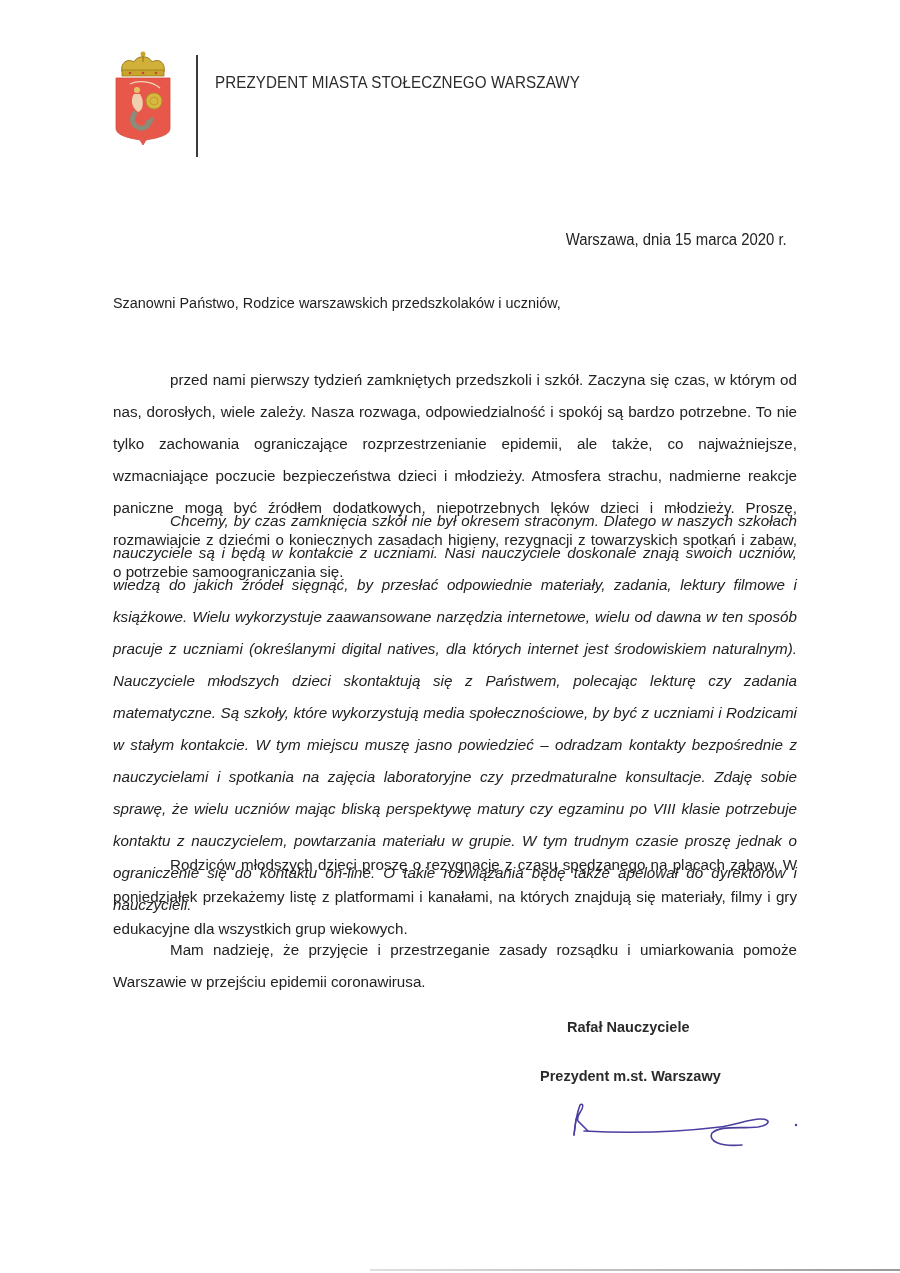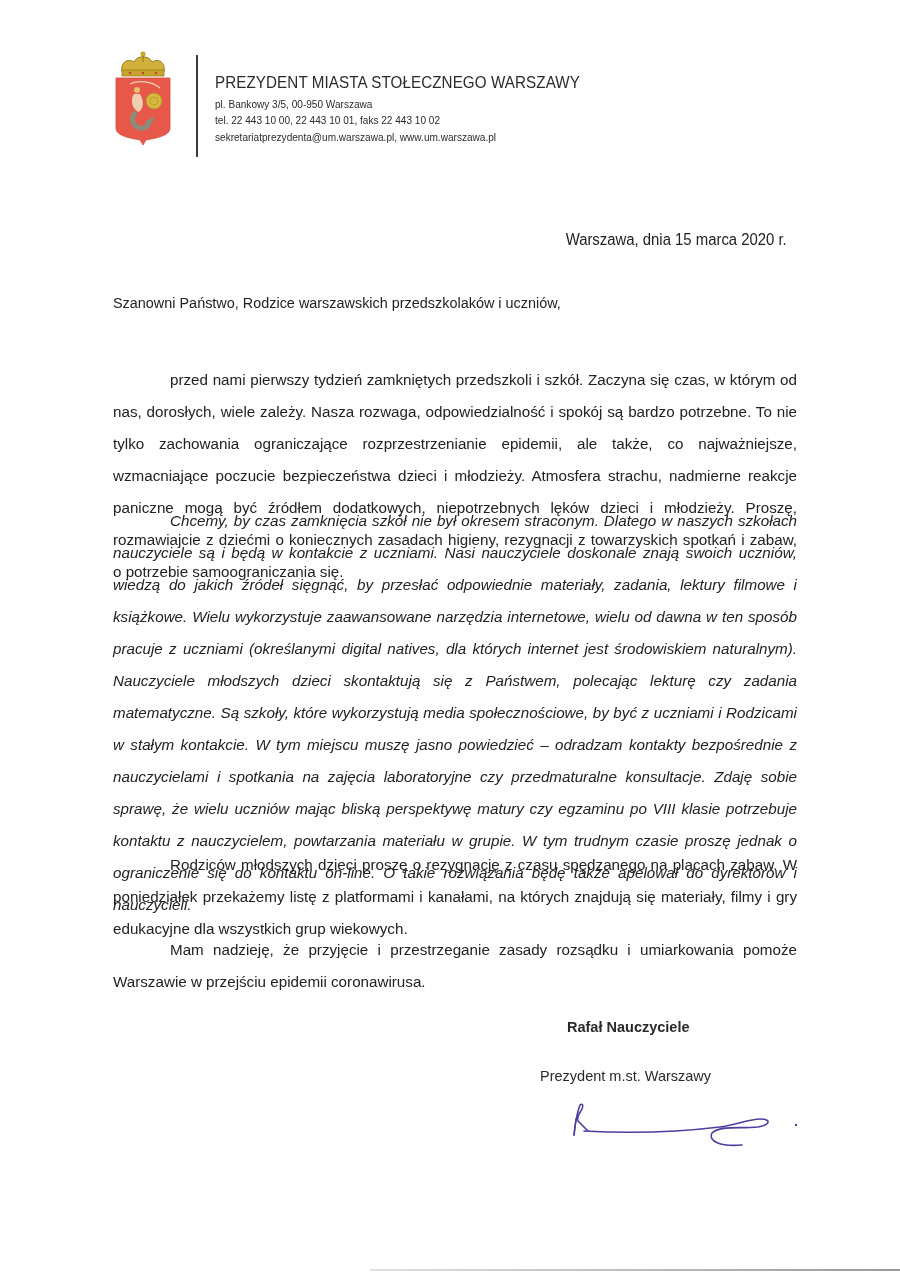--- a/index.html
+++ b/index.html
@@ -18,21 +18,21 @@
     .salutation { position: absolute; left: 113px; top: 294px; font-size: 15.5px; color: #222; transform: scaleX(0.93); transform-origin: left; white-space: nowrap; }
 
     .body-text { position: absolute; left: 113px; width: 684px; font-size: 15.2px; line-height: 32px; color: #222; text-align: justify; }
     .body-text p { margin: 0; text-indent: 57px; text-align-last: left; }
     .p1 { top: 364px; }
     .p2 { top: 505px; font-style: italic; }
     .p3 { top: 849px; }
     .p4 { top: 934px; }
 
     .sign-name { position: absolute; left: 567px; top: 1019px; font-weight: bold; font-size: 14.5px; color: #2a2a2a; white-space: nowrap; }
-    .sign-role { position: absolute; left: 540px; top: 1068px; font-weight: normal; font-size: 14.5px; color: #2a2a2a; white-space: nowrap; }
+    .sign-role { position: absolute; left: 540px; top: 1068px; font-weight: bold; font-size: 14.5px; color: #2a2a2a; white-space: nowrap; }
     .signature { position: absolute; left: 560px; top: 1095px; width: 250px; height: 60px; }
 
     .scan-line { position: absolute; left: 370px; top: 1269px; width: 530px; height: 2px; background: linear-gradient(90deg, rgba(150,150,150,0.3), rgba(110,110,110,0.7)); }
   </style>
 </head>
 <body>
 
 <div class="page">
 
   <svg class="crest" viewBox="0 0 66 96">
@@ -57,25 +57,20 @@
       <path d="M38 70 L44 66 L42 74 Z" fill="#8a8d7a"></path>
       <circle cx="44" cy="51" r="8" fill="#d9b840" stroke="#b0922a" stroke-width="1"></circle>
       <circle cx="44" cy="51" r="4" fill="none" stroke="#b0922a" stroke-width="0.7"></circle>
     </g>
   </svg>
 
   <div class="divider"></div>
 
   <div class="org">
     <div class="org-title">PREZYDENT MIASTA STOŁECZNEGO WARSZAWY</div>
-    <div class="org-lines">
-      <div class="org-line">pl. Bankowy 3/5, 00-950 Warszawa</div>
-      <div class="org-line">tel. 22 443 10 00, 22 443 10 01, faks 22 443 10 02</div>
-      <div class="org-line">sekretariatprezydenta@um.warszawa.pl, www.um.warszawa.pl</div>
-    </div>
   </div>
 
   <div class="date">Warszawa, dnia 15 marca 2020 r.</div>
   <div class="salutation">Szanowni Państwo, Rodzice warszawskich przedszkolaków i uczniów,</div>
 
   <div class="body-text p1">
     <p>przed nami pierwszy tydzień zamkniętych przedszkoli i szkół. Zaczyna się czas, w którym od nas, dorosłych, wiele zależy. Nasza rozwaga, odpowiedzialność i spokój są bardzo potrzebne. To nie tylko zachowania ograniczające rozprzestrzenianie epidemii, ale także, co najważniejsze, wzmacniające poczucie bezpieczeństwa dzieci i młodzieży. Atmosfera strachu, nadmierne reakcje paniczne mogą być źródłem dodatkowych, niepotrzebnych lęków dzieci i młodzieży. Proszę, rozmawiajcie z dziećmi o koniecznych zasadach higieny, rezygnacji z towarzyskich spotkań i zabaw, o potrzebie samoograniczania się.</p>
   </div>
   <div class="body-text p2">
     <p>Chcemy, by czas zamknięcia szkół nie był okresem straconym. Dlatego w naszych szkołach nauczyciele są i będą w kontakcie z uczniami. Nasi nauczyciele doskonale znają swoich uczniów, wiedzą do jakich źródeł sięgnąć, by przesłać odpowiednie materiały, zadania, lektury filmowe i książkowe. Wielu wykorzystuje zaawansowane narzędzia internetowe, wielu od dawna w ten sposób pracuje z uczniami (określanymi digital natives, dla których internet jest środowiskiem naturalnym). Nauczyciele młodszych dzieci skontaktują się z Państwem, polecając lekturę czy zadania matematyczne. Są szkoły, które wykorzystują media społecznościowe, by być z uczniami i Rodzicami w stałym kontakcie. W tym miejscu muszę jasno powiedzieć – odradzam kontakty bezpośrednie z nauczycielami i spotkania na zajęcia laboratoryjne czy przedmaturalne konsultacje. Zdaję sobie sprawę, że wielu uczniów mając bliską perspektywę matury czy egzaminu po VIII klasie potrzebuje kontaktu z nauczycielem, powtarzania materiału w grupie. W tym trudnym czasie proszę jednak o ograniczenie się do kontaktu on-line. O takie rozwiązania będę także apelował do dyrektorów i nauczycieli.</p>

